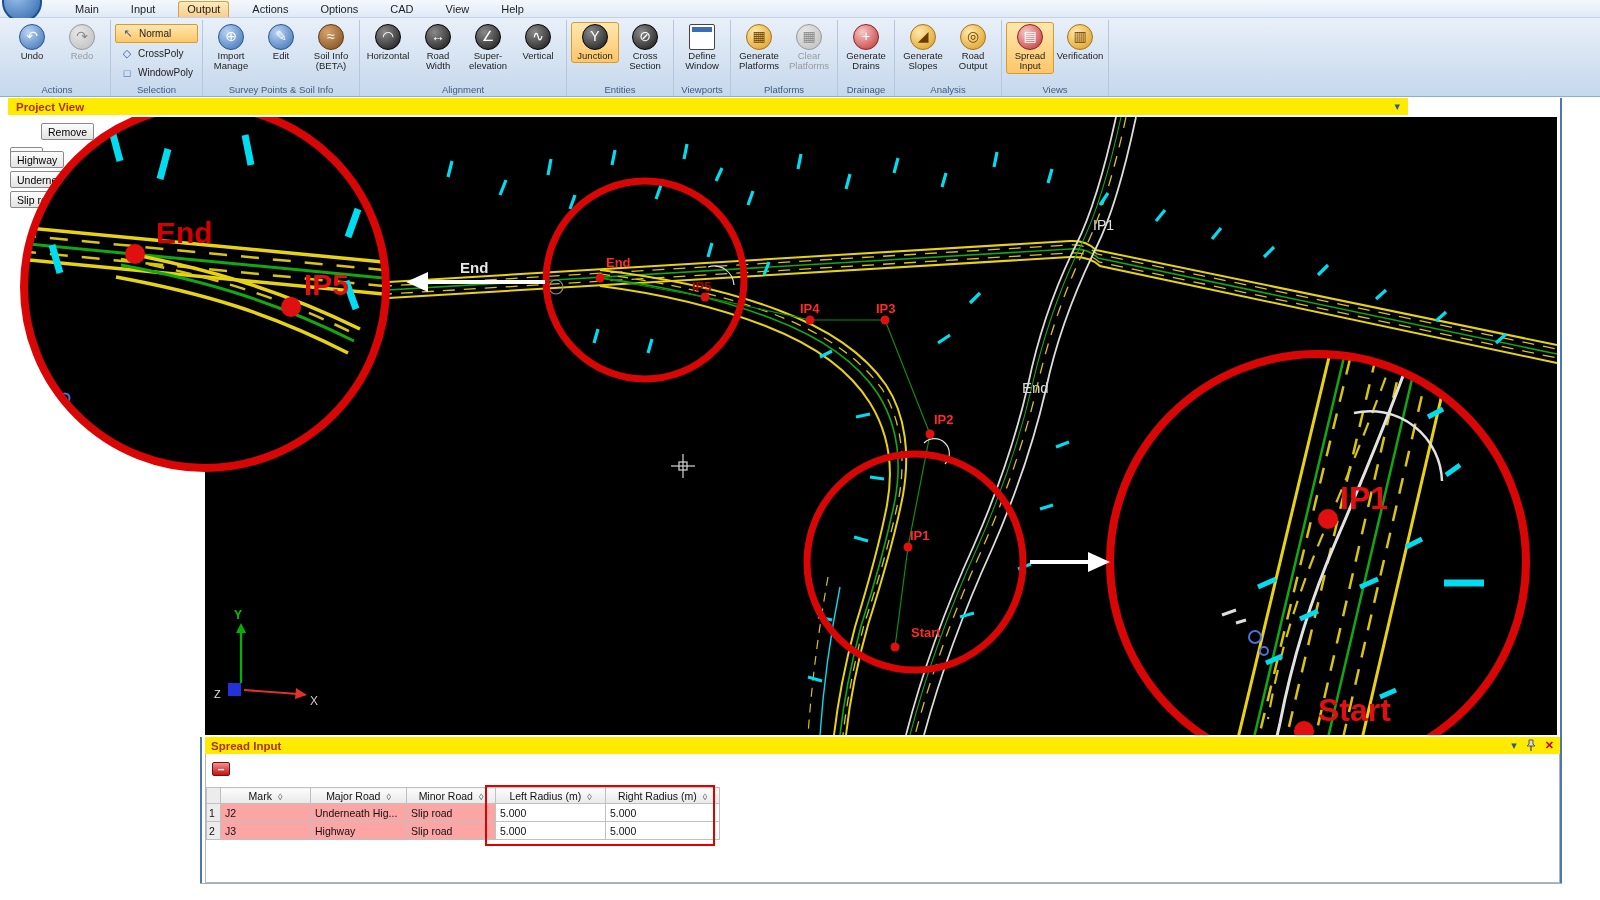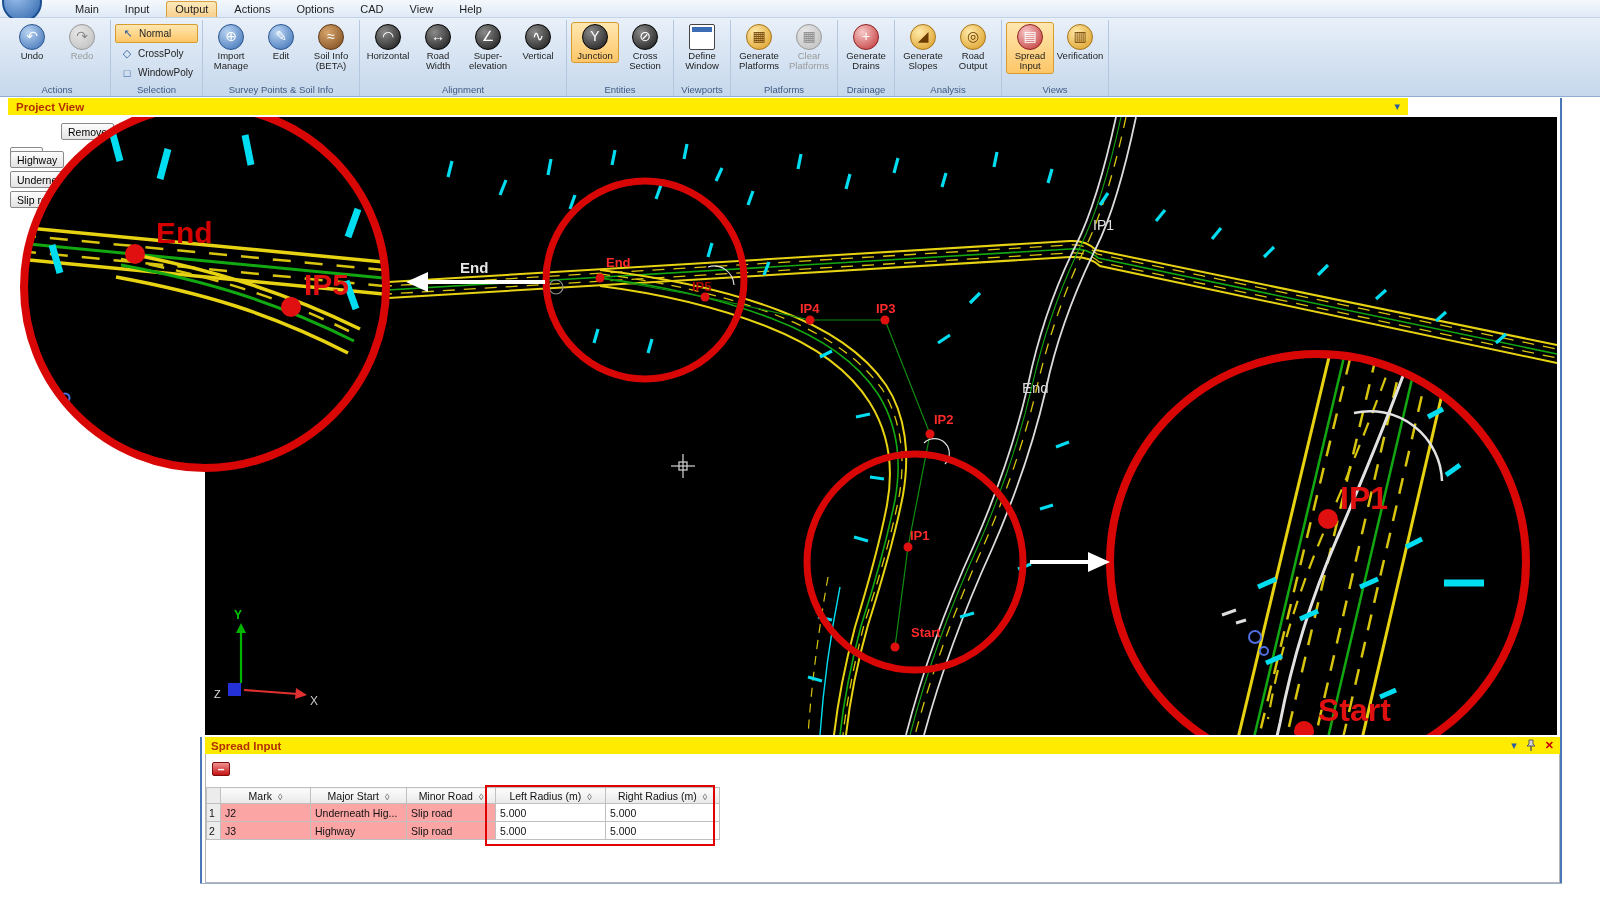--- a/index.html
+++ b/index.html
@@ -1,21 +1,21 @@
 <!DOCTYPE html>
 <html><head>
 <meta charset="utf-8">
 <style>
   html,body{margin:0;padding:0;background:#fff;}
   body{width:1600px;height:900px;font-family:"Liberation Sans",sans-serif;overflow:hidden;}
   #app{position:relative;width:1600px;height:900px;background:#fff;}
 
   
   .menubar{position:absolute;top:0;left:0;width:100%;height:18px;background:linear-gradient(#f4f8fd,#dfeaf6);
-    border-bottom:1px solid #c2d3e8;display:flex;align-items:center;padding-left:66px;box-sizing:border-box;gap:8px;z-index:5;}
+    border-bottom:1px solid #c2d3e8;display:flex;align-items:center;padding-left:66px;box-sizing:border-box;gap:14px;z-index:5;}
   .menu-item{font-size:11px;color:#1e1e1e;padding:2px 9px;cursor:default;}
   .menu-item.active{background:linear-gradient(#fceabc,#f7cf8e);border:1px solid #d9a03c;border-bottom:none;
     border-radius:3px 3px 0 0;padding:1px 8px 2px;}
   .appbtn{position:absolute;left:2px;top:-18px;width:36px;height:36px;border-radius:50%;
     background:radial-gradient(circle at 35% 30%,#9ec3ee,#2c62a8);border:2px solid #1c4f91;}
 
   
   .ribbon{position:absolute;top:18px;left:0;width:100%;height:79px;
     background:linear-gradient(#e9f0f9,#d3e1f1 60%,#c6d8ec);border-bottom:1px solid #8eadd3;
     display:flex;align-items:stretch;padding:2px 0 0 4px;box-sizing:border-box;z-index:5;}
@@ -225,21 +225,21 @@
     </div>
   </div>
 
   <div class="pv-bar">
     <span>Project View</span>
     <span class="pv-caret">▾</span>
   </div>
 
   <div class="canvas-wrap">
     <button class="mini-btn" style="left:2px;top:6px;margin-top:24px;">Add</button>
-    <button class="mini-btn" style="left:33px;top:6px;margin-left:20px;">Remove</button>
+    <button class="mini-btn" style="left:33px;top:6px;">Remove</button>
     <button class="mini-btn" style="left:2px;top:34px;">Highway</button>
     <button class="mini-btn" style="left:2px;top:54px;">Underneath</button>
     <button class="mini-btn" style="left:2px;top:74px;">Slip road</button>
 
     <svg width="1552" height="618" viewBox="0 0 1552 618">
       <defs>
         <clipPath id="clipL">
             <circle cx="197" cy="170" r="181"></circle>
           </clipPath>
         <clipPath id="clipR">
@@ -407,21 +407,21 @@
             <col style="width:90px">
             <col style="width:96px">
             <col style="width:89px">
             <col style="width:110px">
             <col style="width:114px">
         </colgroup>
         <thead>
           <tr>
             <th class="rn"></th>
             <th><span>Mark</span><span class="sort">◊</span></th>
-            <th><span>Major Start</span><span class="sort">◊</span></th>
+            <th><span>Major Road</span><span class="sort">◊</span></th>
             <th><span>Minor Road</span><span class="sort">◊</span></th>
             <th><span>Left Radius (m)</span><span class="sort">◊</span></th>
             <th><span>Right Radius (m)</span><span class="sort">◊</span></th>
           </tr>
         </thead>
         <tbody>
           <tr>
             <td class="rn">1</td>
             <td>J2</td>
             <td>Underneath Hig...</td>

